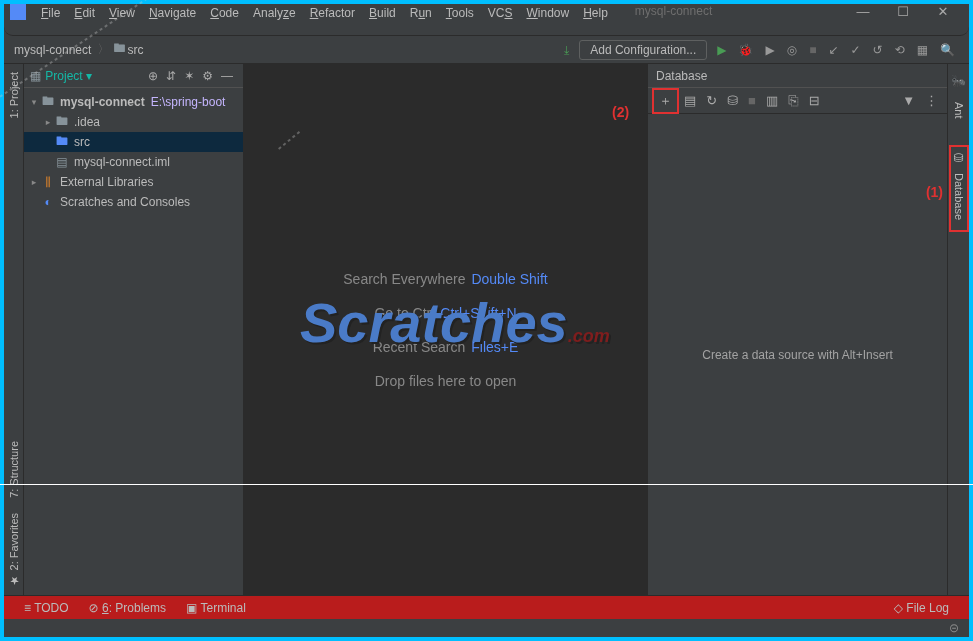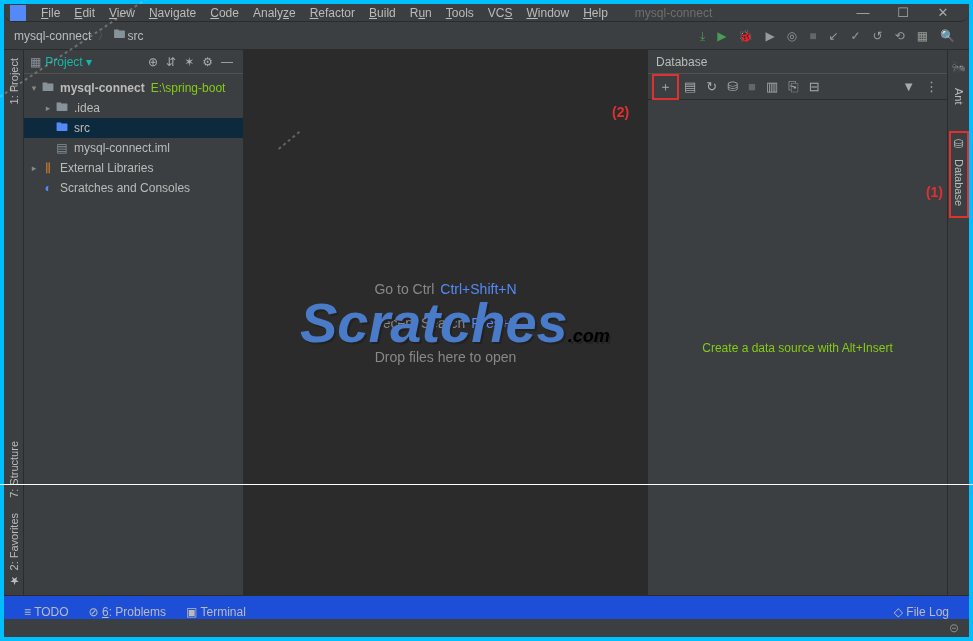--- a/index.html
+++ b/index.html
@@ -1,18 +1,18 @@
 <!DOCTYPE html>
 <html><head>
 <meta charset="utf-8">
 <style>
 * { margin:0; padding:0; box-sizing:border-box; font-family:"Segoe UI",Arial,sans-serif; }
 body { background:#00bfff; width:973px; height:641px; padding:4px; overflow:hidden; position:relative; }
 .window { background:#3c3f41; width:100%; height:100%; display:flex; flex-direction:column; color:#bbb; font-size:12px; }
-.titlebar { height:18px; background:#3c3f41; display:flex; align-items:center; padding:0 6px; border-bottom:1px solid #2b2b2b;border-radius:9px; }
+.titlebar { height:32px; background:#3c3f41; display:flex; align-items:flex-start; padding:0 6px; border-bottom:1px solid #2b2b2b;border-radius:9px; }
 .titlebar .logo { width:16px; height:16px; background:#548af7; margin-right:8px; }
 .menu-item { padding:2px 7px; cursor:pointer; color:#bbb; }
 .menu-item u { text-decoration:underline; }
 .titlebar .spacer { flex:1; }
 .titlebar .project-name { color:#6e6e6e; padding:0 20px; }
 .win-ctrl { width:40px; text-align:center; color:#aaa; font-size:13px; cursor:pointer; }
 .navbar { height:28px; background:#3c3f41; display:flex; align-items:center; padding:0 8px; border-bottom:1px solid #2b2b2b; }
 .crumb { color:#bbb; padding:0 2px; }
 .crumb-sep { color:#666; padding:0 4px; }
 .folder-ic { color:#87939a; }
@@ -28,41 +28,41 @@
 .pp-ic { padding:0 4px; color:#aaa; cursor:pointer; }
 .tree { padding:4px 0; }
 .tree-row { display:flex; align-items:center; height:20px; padding-left:4px; cursor:pointer; white-space:nowrap; overflow:hidden; }
 .tree-row.sel { background:#0d293e; }
 .arrow { width:12px; color:#888; font-size:9px; text-align:center; }
 .t-ic { width:16px; text-align:center; color:#87939a; }
 .t-ic.folder { color:#87939a; }
 .t-ic.blue { color:#548af7; }
 .t-ic.orange { color:#d9822b; }
 .t-lbl { color:#bbb; padding-left:4px; }
-.t-path { color:#84cc16; padding-left:6px; }
+.t-path { color:#c4b5fd; padding-left:6px; }
 .editor { flex:1; background:#2b2b2b; display:flex; flex-direction:column; align-items:center; justify-content:center; gap:18px; position:relative; }
 .hint-row { color:#888; font-size:14px; }
 .hint-row .key { color:#548af7; margin-left:6px; }
 .db-panel { width:300px; background:#3c3f41; border-left:1px solid #2b2b2b; display:flex; flex-direction:column; }
 .db-header { height:24px; display:flex; align-items:center; padding:0 8px; color:#bbb; border-bottom:1px solid #515151; }
 .db-toolbar { height:26px; display:flex; align-items:center; padding:0 4px; border-bottom:1px solid #2b2b2b; }
 .db-tb-btn { padding:2px 5px; color:#aaa; cursor:pointer; font-size:13px; }
 .db-tb-btn.highlight { border:2px solid #e03131; background:#3c3f41; }
-.db-empty { flex:1; display:flex; align-items:center; justify-content:center; color:#84cc16; font-size:12px; text-align:center; }
+.db-empty { flex:1; display:flex; align-items:center; justify-content:center; color:#a3a3a3; font-size:12px; text-align:center; }
 .right-tabs { width:22px; background:#3c3f41; border-left:1px solid #2b2b2b; display:flex; flex-direction:column; align-items:center; padding-top:10px; }
 .right-tabs .vtab2 { writing-mode:vertical-rl; padding:6px 2px; color:#bbb; font-size:11px; margin-top:8px; }
 .right-tabs .db-tab { border:2px solid #e03131; }
-.statusbar { height:24px; background:#1d4ed8; border-top:1px solid #2b2b2b; display:flex; align-items:flex-end; padding:0 10px; color:#bbb; }
+.statusbar { height:24px; background:#b91c1c; border-top:1px solid #2b2b2b; display:flex; align-items:center; padding:0 10px; color:#bbb; }
 .sb-item { padding:0 10px; cursor:pointer; }
 .sb-item u { text-decoration:underline; }
 .statusbar .spacer { flex:1; }
 .bottombar { height:18px; background:#3c3f41; }
 .annot { position:absolute; color:#e03131; font-weight:bold; font-size:14px; z-index:100; pointer-events:none; }
 .watermark { position:absolute; top:290px; left:300px; font-size:56px; font-weight:900; font-style:italic; color:#4a7bc8; z-index:50; pointer-events:none; text-shadow:2px 2px 0 #222; }
-.watermark .com { font-size:18px; color:#000000; font-style:italic; }
+.watermark .com { font-size:18px; color:#7f1d1d; font-style:italic; }
 .diag { position:absolute; inset:0; pointer-events:none; z-index:40; }
 .diag line { stroke:rgba(200,200,200,0.35); stroke-width:2; stroke-dasharray:3 3; }
 .hline { position:absolute; left:0; right:0; top:484px; height:1px; background:#fff; z-index:45; pointer-events:none; }
 </style>
 </head>
 <body>
 
 <div class="window">
 
   <div class="titlebar">
@@ -87,20 +87,21 @@
     <span class="win-ctrl">✕</span>
   </div>
 
   <div class="navbar">
     <span class="crumb">mysql-connect</span>
     <span class="crumb-sep">〉</span>
     <span class="folder-ic">🖿</span>
     <span class="crumb">src</span>
     <span class="spacer"></span>
     <span class="nav-btn" style="color:#499c54">⤓</span>
+    <span class="add-config">Add Configuration...</span>
     <span class="nav-btn" style="color:#499c54">▶</span>
     <span class="nav-btn">🐞</span>
     <span class="nav-btn">▶</span>
     <span class="nav-btn">◎</span>
     <span class="nav-btn" style="color:#666">■</span>
     <span class="nav-btn">↙</span>
     <span class="nav-btn">✓</span>
     <span class="nav-btn">↺</span>
     <span class="nav-btn">⟲</span>
     <span class="nav-btn">▦</span>
@@ -155,20 +156,21 @@
         </div>
         <div class="tree-row">
           <span class="arrow"></span>
           <span class="t-ic blue">◐</span>
           <span class="t-lbl">Scratches and Consoles</span>
         </div>
       </div>
     </div>
 
     <div class="editor">
+      <div class="hint-row"><span>Search Everywhere</span><span class="key">Double Shift</span></div>
       <div class="hint-row"><span>Go to Ctrl</span><span class="key">Ctrl+Shift+N</span></div>
       <div class="hint-row"><span>Recent Search</span><span class="key">Files+E</span></div>
       <div class="hint-row">Drop files here to open</div>
     </div>
 
     <div class="db-panel">
       <div class="db-header">Database</div>
       <div class="db-toolbar">
         <span class="db-tb-btn highlight">＋</span>
         <span class="db-tb-btn">▤</span>

